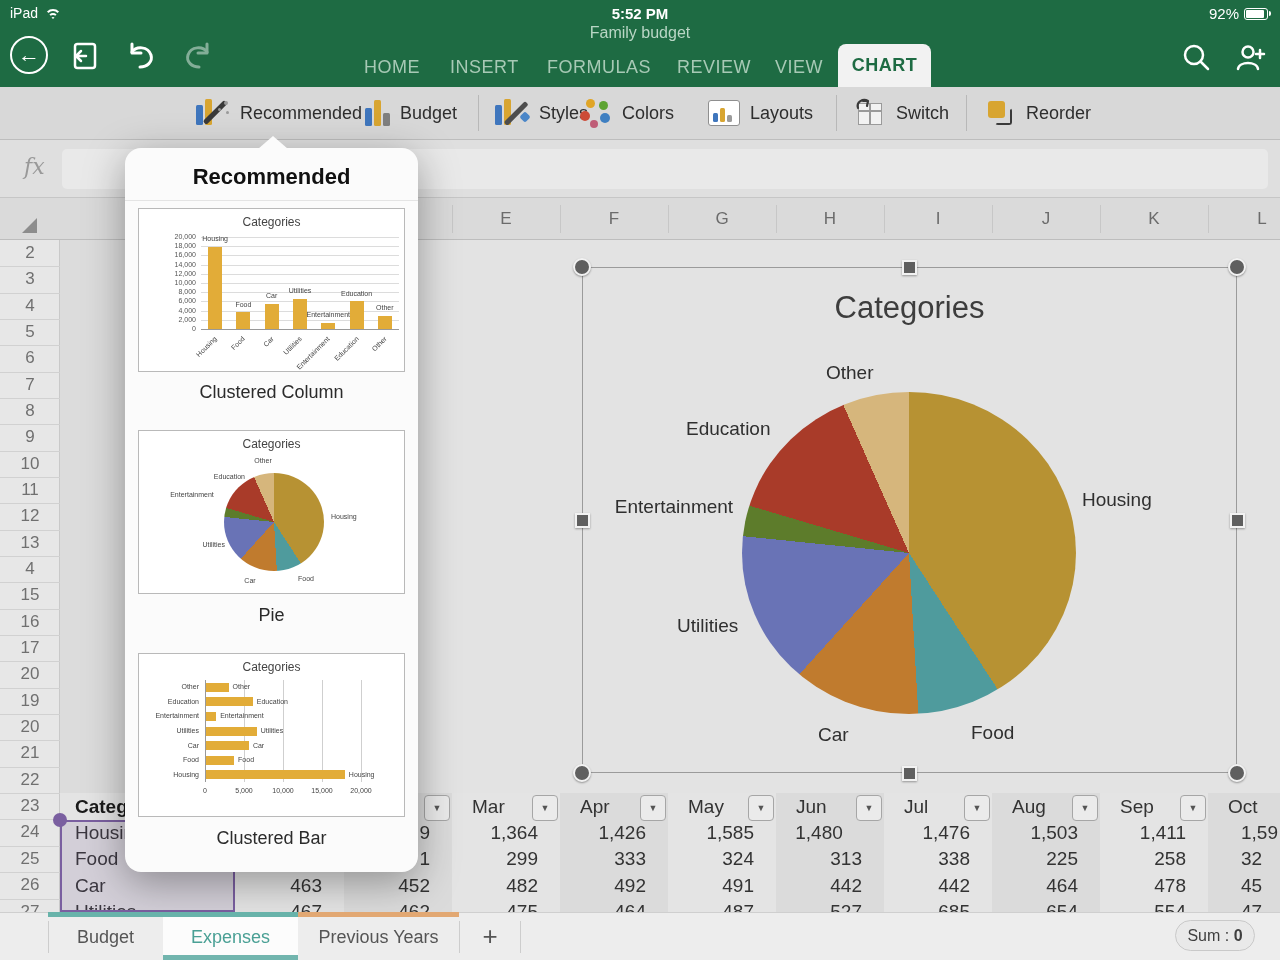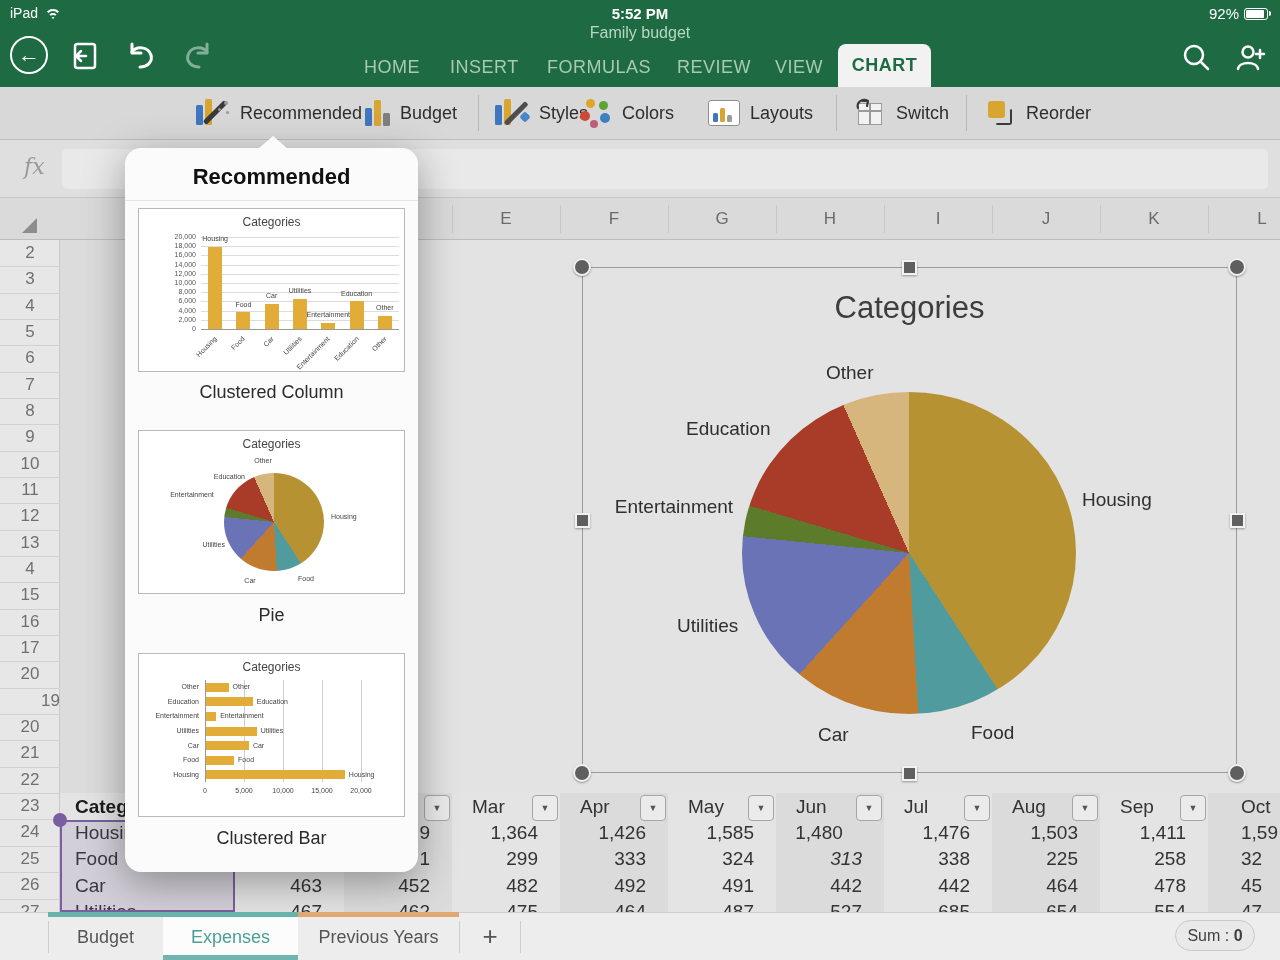--- a/index.html
+++ b/index.html
@@ -307,21 +307,21 @@
           <div class="row-num" style="top: 316.08px; height: 26.34px; line-height: 26.34px; position: absolute;">4</div>
           <div class="row-line" style="top: 316.08px; position: absolute;"></div>
           <div class="row-num" style="top: 342.42px; height: 26.34px; line-height: 26.34px; position: absolute;">15</div>
           <div class="row-line" style="top: 342.42px; position: absolute;"></div>
           <div class="row-num" style="top: 368.76px; height: 26.34px; line-height: 26.34px; position: absolute;">16</div>
           <div class="row-line" style="top: 368.76px; position: absolute;"></div>
           <div class="row-num" style="top: 395.1px; height: 26.34px; line-height: 26.34px; position: absolute;">17</div>
           <div class="row-line" style="top: 395.1px; position: absolute;"></div>
           <div class="row-num" style="top: 421.44px; height: 26.34px; line-height: 26.34px; position: absolute;">20</div>
           <div class="row-line" style="top: 421.44px; position: absolute;"></div>
-          <div class="row-num" style="top: 447.78px; height: 26.34px; line-height: 26.34px; position: absolute; text-align: right;">19</div>
+          <div class="row-num" style="top: 447.78px; height: 26.34px; line-height: 26.34px; position: absolute;">19</div>
           <div class="row-line" style="top: 447.78px; position: absolute;"></div>
           <div class="row-num" style="top: 474.12px; height: 26.34px; line-height: 26.34px; position: absolute;">20</div>
           <div class="row-line" style="top: 474.12px; position: absolute;"></div>
           <div class="row-num" style="top: 500.46px; height: 26.34px; line-height: 26.34px; position: absolute;">21</div>
           <div class="row-line" style="top: 500.46px; position: absolute;"></div>
           <div class="row-num" style="top: 526.8px; height: 26.34px; line-height: 26.34px; position: absolute;">22</div>
           <div class="row-line" style="top: 526.8px; position: absolute;"></div>
           <div class="row-num" style="top: 553.14px; height: 26.34px; line-height: 26.34px; position: absolute;">23</div>
           <div class="row-line" style="top: 553.14px; position: absolute;"></div>
           <div class="row-num" style="top: 579.48px; height: 26.34px; line-height: 26.34px; position: absolute;">24</div>
@@ -367,37 +367,37 @@
         <div class="cell-text" style="left: 688px; top: 553px; height: 27px; line-height: 27px; position: absolute;">May</div>
         <div class="dd-btn" style="left: 748px; top: 555px; position: absolute;">▼</div>
         <div class="cell-text" style="left: 796px; top: 553px; height: 27px; line-height: 27px; position: absolute;">Jun</div>
         <div class="dd-btn" style="left: 856px; top: 555px; position: absolute;">▼</div>
         <div class="cell-text" style="left: 904px; top: 553px; height: 27px; line-height: 27px; position: absolute;">Jul</div>
         <div class="dd-btn" style="left: 964px; top: 555px; position: absolute;">▼</div>
         <div class="cell-text" style="left: 1012px; top: 553px; height: 27px; line-height: 27px; position: absolute;">Aug</div>
         <div class="dd-btn" style="left: 1072px; top: 555px; position: absolute;">▼</div>
         <div class="cell-text" style="left: 1120px; top: 553px; height: 27px; line-height: 27px; position: absolute;">Sep</div>
         <div class="dd-btn" style="left: 1180px; top: 555px; position: absolute;">▼</div>
-        <div class="cell-text" style="left: 1228px; top: 553px; height: 27px; line-height: 27px; position: absolute; margin-left: 13px;">Oct</div>
+        <div class="cell-text" style="left: 1228px; top: 553px; height: 27px; line-height: 27px; position: absolute;">Oct</div>
         <div class="cell-text" style="left: 75px; top: 579.5px; height: 26.5px; line-height: 26.5px; position: absolute;">Housing</div>
         <div class="cell-text" style="left: 344px; width: 86px; top: 579.5px; height: 26.5px; line-height: 26.5px; text-align: right; position: absolute;">9</div>
         <div class="cell-text" style="left: 452px; width: 86px; top: 579.5px; height: 26.5px; line-height: 26.5px; text-align: right; position: absolute;">1,364</div>
         <div class="cell-text" style="left: 560px; width: 86px; top: 579.5px; height: 26.5px; line-height: 26.5px; text-align: right; position: absolute;">1,426</div>
         <div class="cell-text" style="left: 668px; width: 86px; top: 579.5px; height: 26.5px; line-height: 26.5px; text-align: right; position: absolute;">1,585</div>
         <div class="cell-text" style="left: 776px; width: 86px; top: 579.5px; height: 26.5px; line-height: 26.5px; text-align: center; position: absolute;">1,480</div>
         <div class="cell-text" style="left: 884px; width: 86px; top: 579.5px; height: 26.5px; line-height: 26.5px; text-align: right; position: absolute;">1,476</div>
         <div class="cell-text" style="left: 992px; width: 86px; top: 579.5px; height: 26.5px; line-height: 26.5px; text-align: right; position: absolute;">1,503</div>
         <div class="cell-text" style="left: 1100px; width: 86px; top: 579.5px; height: 26.5px; line-height: 26.5px; text-align: right; position: absolute;">1,411</div>
         <div class="cell-text" style="left: 1241px; top: 579.5px; height: 26.5px; line-height: 26.5px; position: absolute;">1,59</div>
         <div class="cell-text" style="left: 75px; top: 606px; height: 26.5px; line-height: 26.5px; position: absolute;">Food</div>
         <div class="cell-text" style="left: 344px; width: 86px; top: 606px; height: 26.5px; line-height: 26.5px; text-align: right; position: absolute;">1</div>
         <div class="cell-text" style="left: 452px; width: 86px; top: 606px; height: 26.5px; line-height: 26.5px; text-align: right; position: absolute;">299</div>
         <div class="cell-text" style="left: 560px; width: 86px; top: 606px; height: 26.5px; line-height: 26.5px; text-align: right; position: absolute;">333</div>
         <div class="cell-text" style="left: 668px; width: 86px; top: 606px; height: 26.5px; line-height: 26.5px; text-align: right; position: absolute;">324</div>
-        <div class="cell-text" style="left: 776px; width: 86px; top: 606px; height: 26.5px; line-height: 26.5px; text-align: right; position: absolute; font-style: italic;">313</div>
+        <div class="cell-text" style="left: 776px; width: 86px; top: 606px; height: 26.5px; line-height: 26.5px; text-align: right; position: absolute;">313</div>
         <div class="cell-text" style="left: 884px; width: 86px; top: 606px; height: 26.5px; line-height: 26.5px; text-align: right; position: absolute;">338</div>
         <div class="cell-text" style="left: 992px; width: 86px; top: 606px; height: 26.5px; line-height: 26.5px; text-align: right; position: absolute;">225</div>
         <div class="cell-text" style="left: 1100px; width: 86px; top: 606px; height: 26.5px; line-height: 26.5px; text-align: right; position: absolute;">258</div>
         <div class="cell-text" style="left: 1241px; top: 606px; height: 26.5px; line-height: 26.5px; position: absolute;">32</div>
         <div class="cell-text" style="left: 75px; top: 632.5px; height: 26.5px; line-height: 26.5px; position: absolute;">Car</div>
         <div class="cell-text" style="left: 240px; width: 82px; top: 632.5px; height: 26.5px; line-height: 26.5px; text-align: right; position: absolute;">463</div>
         <div class="cell-text" style="left: 344px; width: 86px; top: 632.5px; height: 26.5px; line-height: 26.5px; text-align: right; position: absolute;">452</div>
         <div class="cell-text" style="left: 452px; width: 86px; top: 632.5px; height: 26.5px; line-height: 26.5px; text-align: right; position: absolute;">482</div>
         <div class="cell-text" style="left: 560px; width: 86px; top: 632.5px; height: 26.5px; line-height: 26.5px; text-align: right; position: absolute;">492</div>
         <div class="cell-text" style="left: 668px; width: 86px; top: 632.5px; height: 26.5px; line-height: 26.5px; text-align: right; position: absolute;">491</div>

